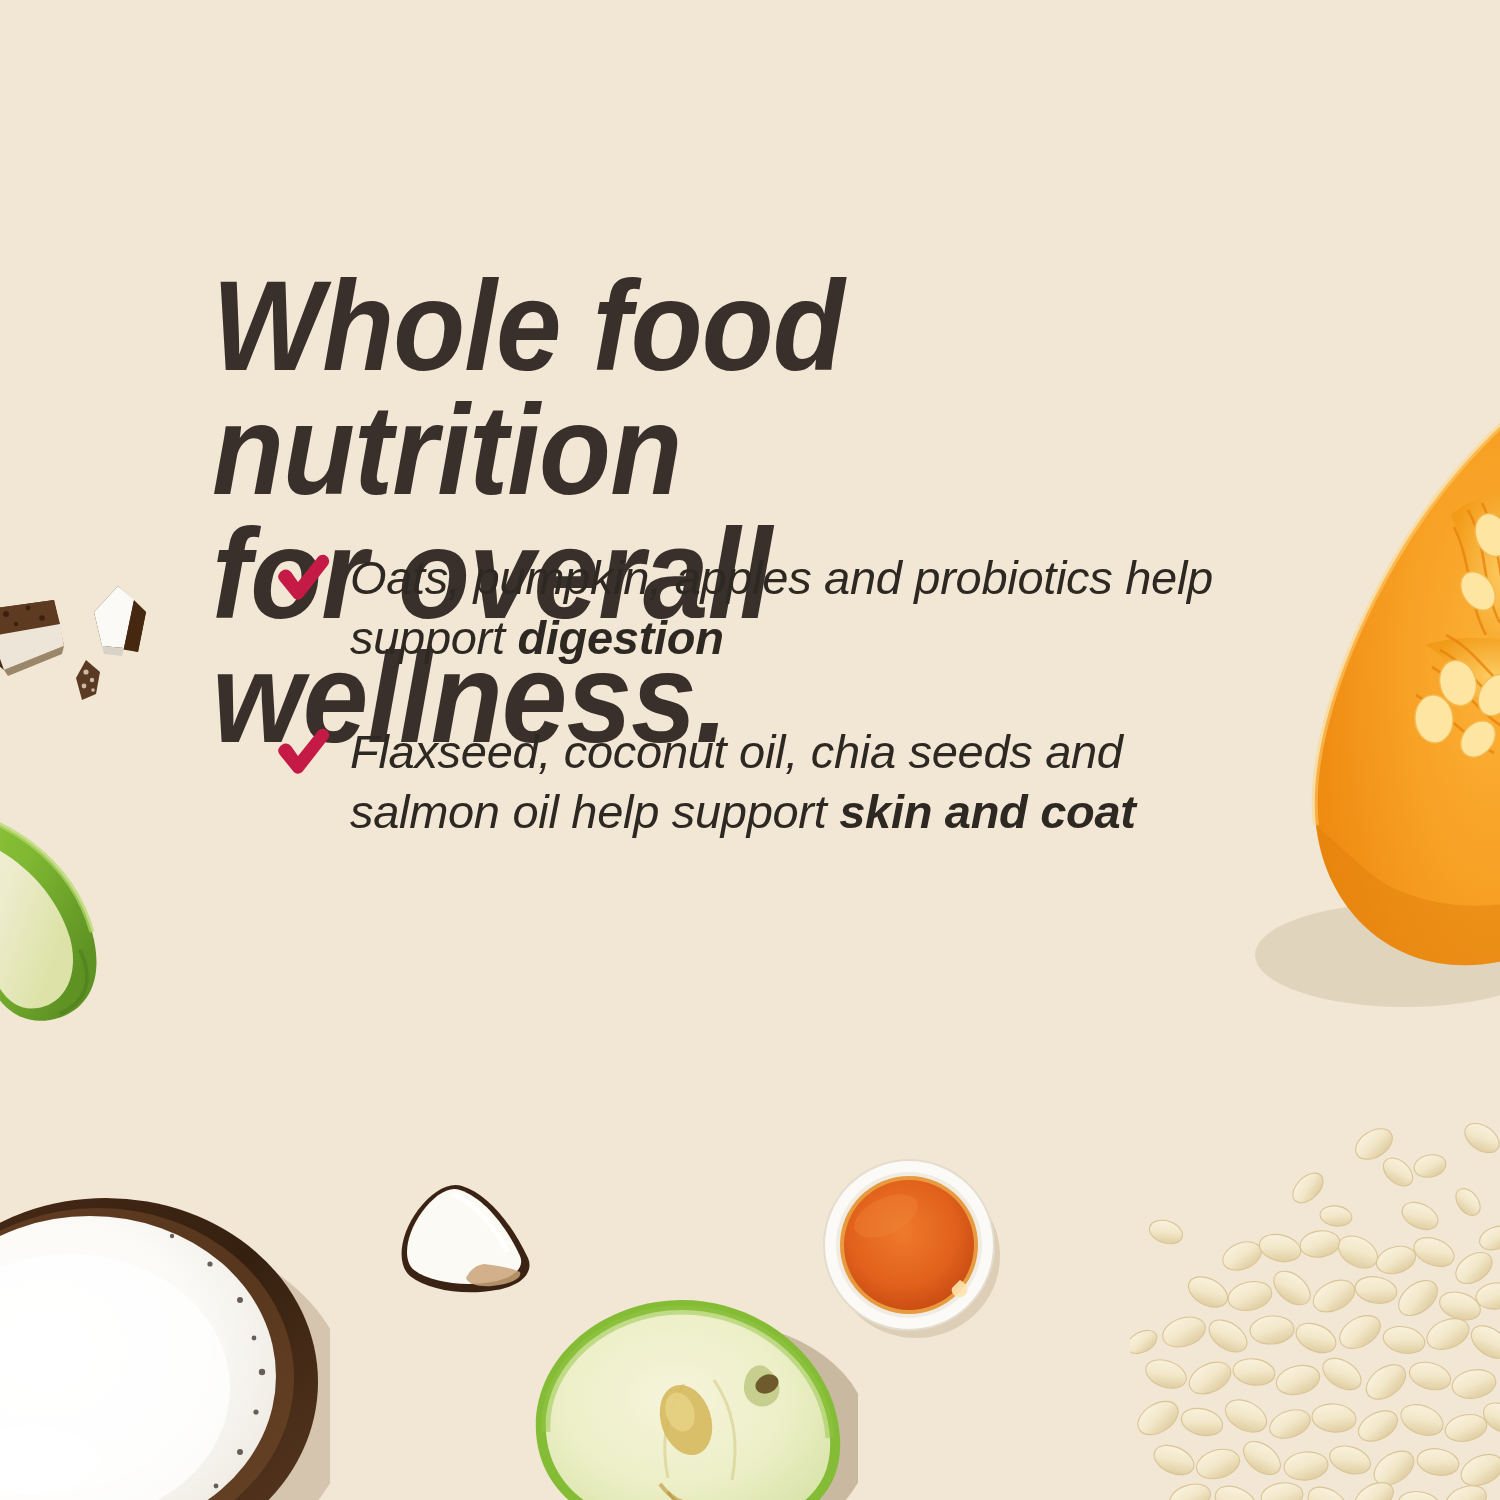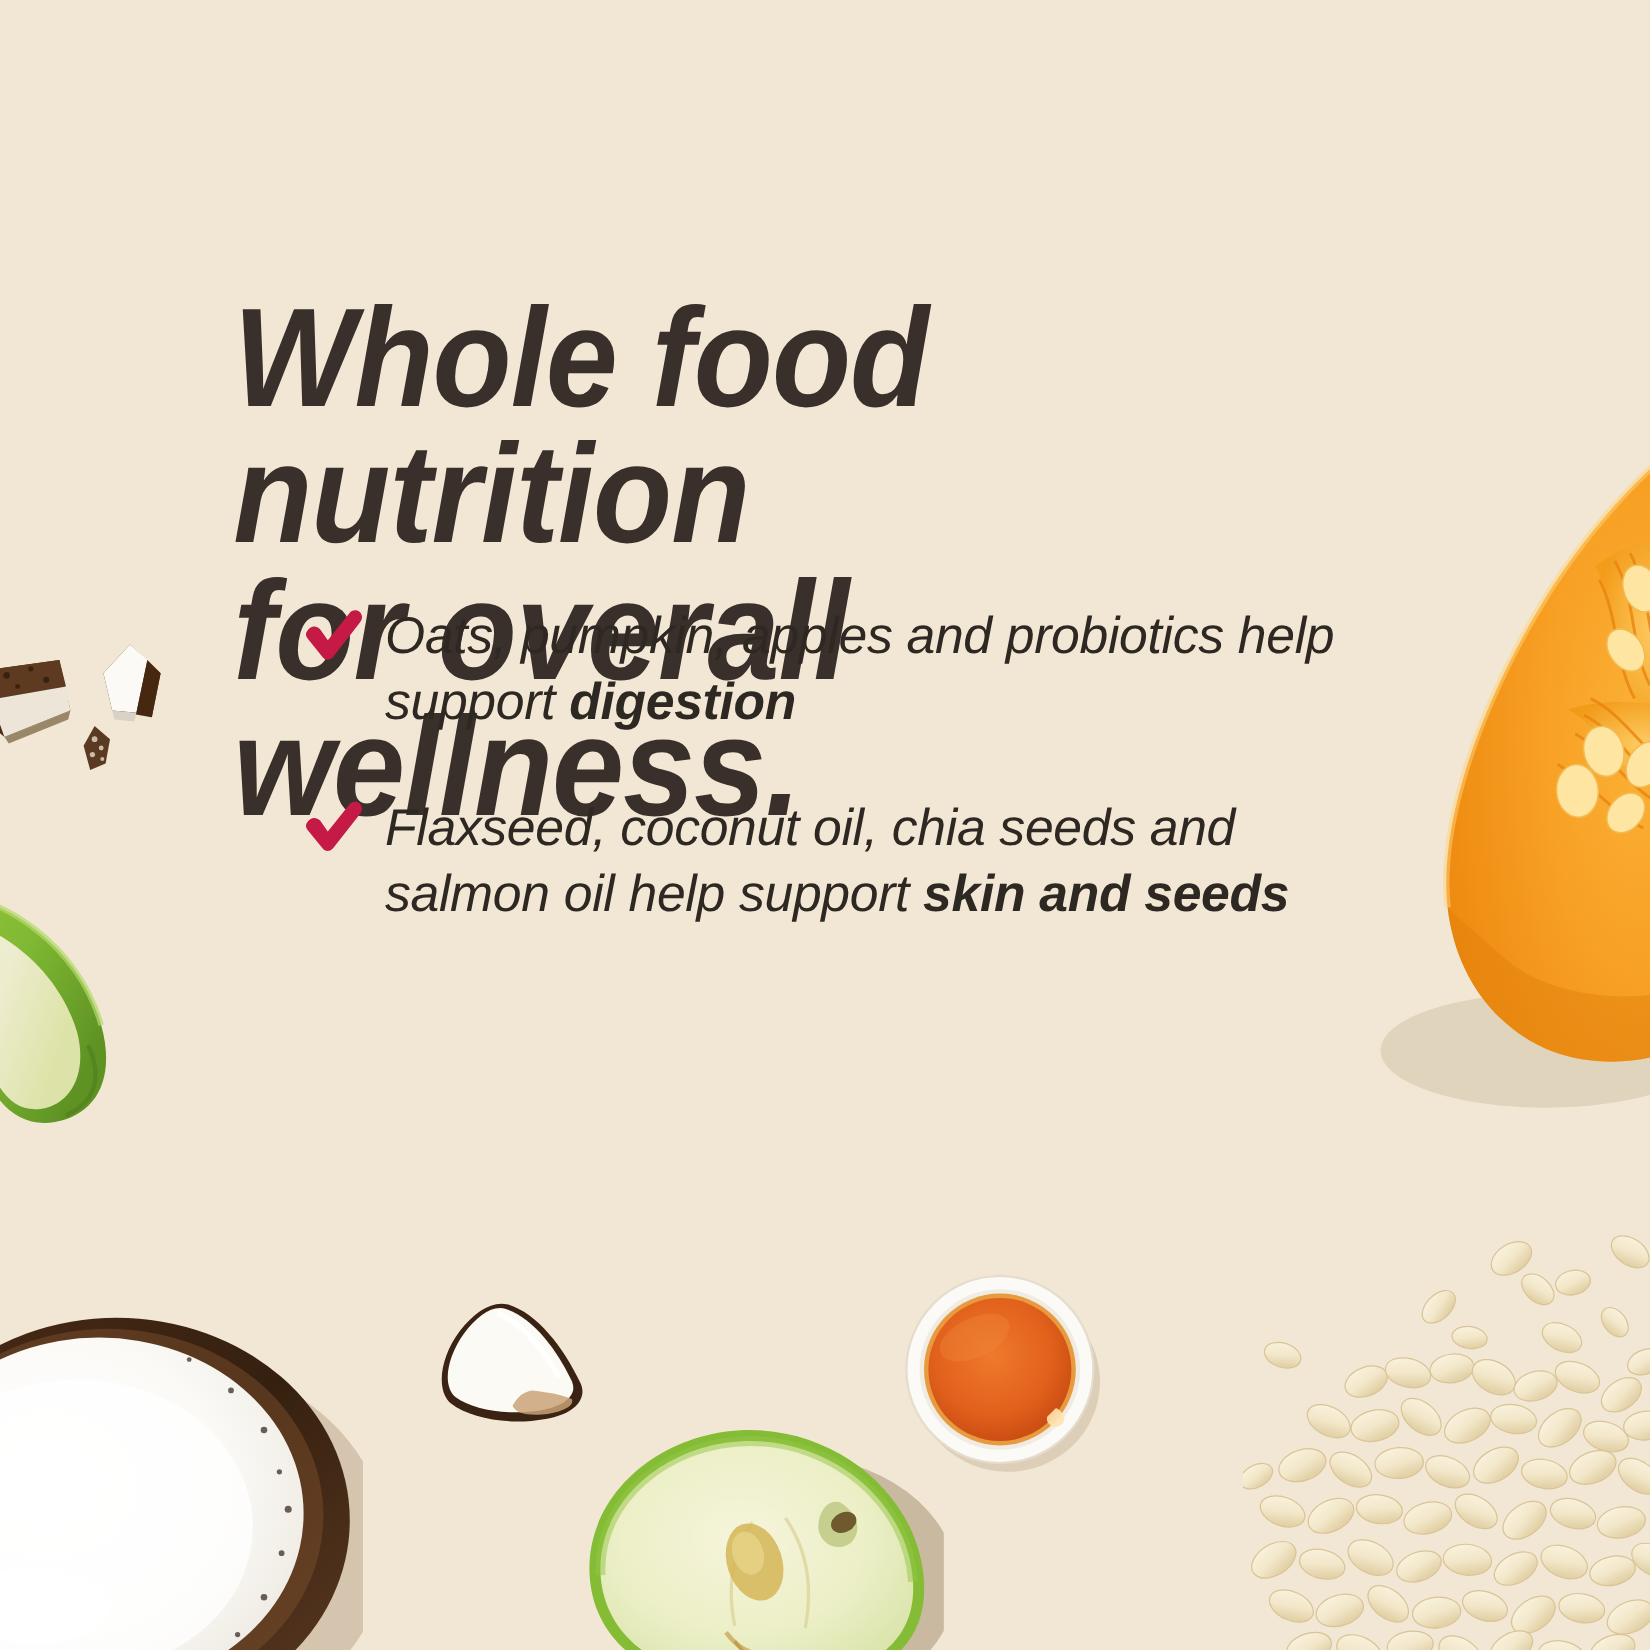--- a/index.html
+++ b/index.html
@@ -418,19 +418,19 @@
       </span>
       <span>Oats, pumpkin, apples and probiotics help support <b>digestion</b></span>
     </li>
 
     <li class="bullet">
       <span class="check-icon">
         <svg viewBox="0 0 56 48" width="56" height="48">
           <path d="M3 20 C6 15 11 14 15 18 L22 28 L42 3 C46 -1 52 1 53 6 C53.6 9 52 11 50 13.5 L27 43 C24 46.5 19.5 46.5 17 43 L4 27 C2 24.5 1.6 22 3 20 Z" fill="#C41A45"></path>
         </svg>
       </span>
-      <span>Flaxseed, coconut oil, chia seeds and salmon oil help support <b>skin and seeds</b></span>
+      <span>Flaxseed, coconut oil, chia seeds and salmon oil help support <b>skin and coat</b></span>
     </li>
 
 
   </ul>
 
 </div>
 
 </body></html>

